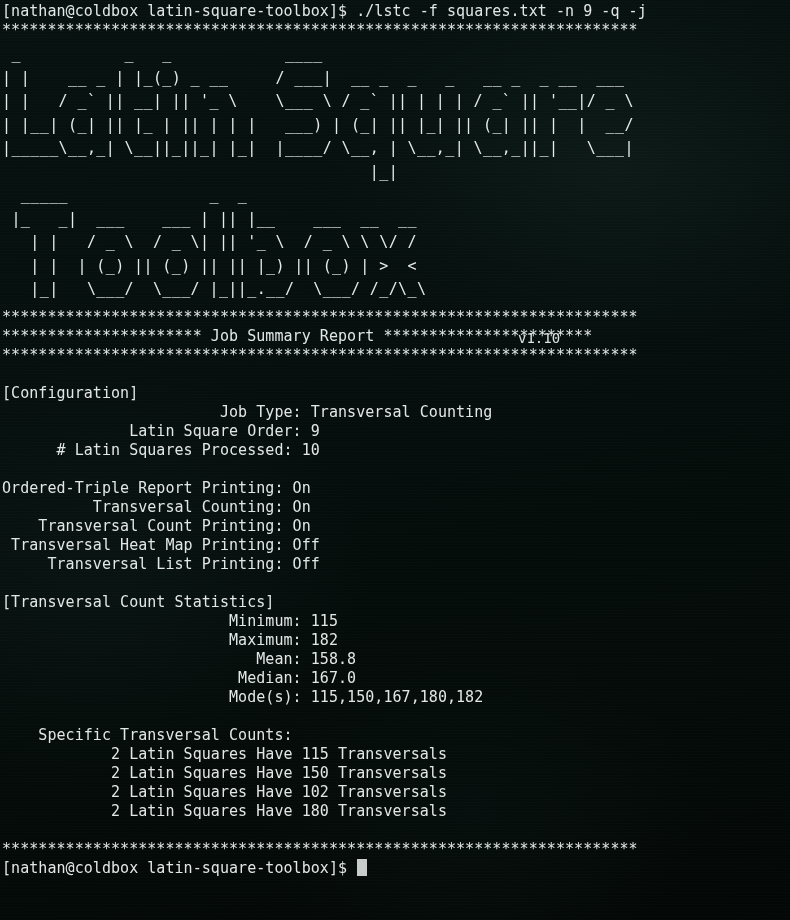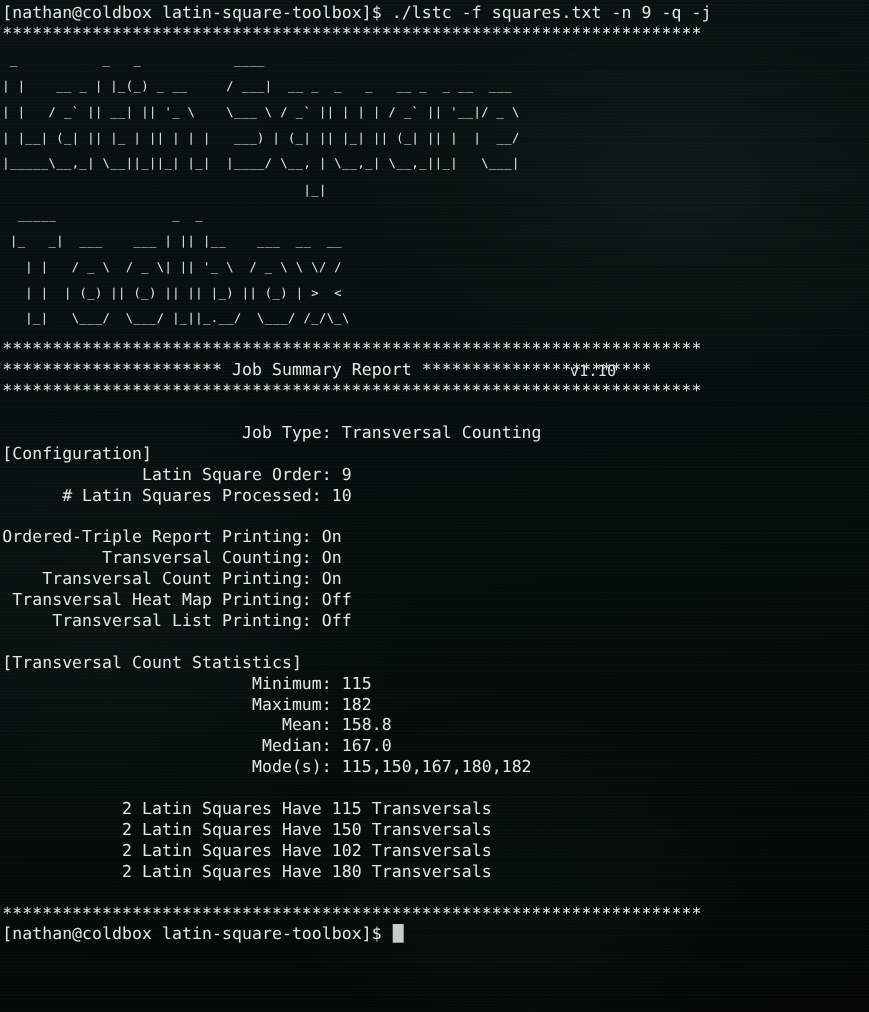--- a/index.html
+++ b/index.html
@@ -45,21 +45,21 @@
     font-family: "DejaVu Sans Mono", "Liberation Mono", monospace;
     font-size: 15px;
     line-height: 19px;
     letter-spacing: 0.05px;
     color: #e2e6e5;
     min-height: 19px;
   }
   .banner {
     white-space: pre;
     font-family: "DejaVu Sans Mono", "Liberation Mono", monospace;
-    font-size: 11px;
+    font-size: 15px;
     line-height: 23.5px;
     letter-spacing: 0.4px;
     color: #e6eae9;
     margin: 3px 0 0 0;
   }
   .banner-wrap {
     position: relative;
     height: 265px;
   }
   .version {
@@ -106,38 +106,39 @@
    |_|   \___/  \___/ |_||_.__/  \___/ /_/\_\                       </div>
       <div class="version">v1.10</div>
     </div>
 
     <div class="line">**********************************************************************</div>
     <div class="line">********************** Job Summary Report ***********************</div>
     <div class="line">**********************************************************************</div>
     <div class="blank"></div>
 
     <div id="report-body">
+        <div class="line">[Configuration]</div>
         <div class="line">                        Job Type: Transversal Counting</div>
-        <div class="line">[Configuration]</div>
         <div class="line">              Latin Square Order: 9</div>
         <div class="line">      # Latin Squares Processed: 10</div>
         <div class="blank"></div>
         <div class="line">Ordered-Triple Report Printing: On</div>
         <div class="line">          Transversal Counting: On</div>
         <div class="line">    Transversal Count Printing: On</div>
         <div class="line"> Transversal Heat Map Printing: Off</div>
         <div class="line">     Transversal List Printing: Off</div>
         <div class="blank"></div>
         <div class="line">[Transversal Count Statistics]</div>
         <div class="line">                         Minimum: 115</div>
         <div class="line">                         Maximum: 182</div>
         <div class="line">                            Mean: 158.8</div>
         <div class="line">                          Median: 167.0</div>
         <div class="line">                         Mode(s): 115,150,167,180,182</div>
         <div class="blank"></div>
+        <div class="line">    Specific Transversal Counts:</div>
         <div class="line">            2 Latin Squares Have 115 Transversals</div>
         <div class="line">            2 Latin Squares Have 150 Transversals</div>
         <div class="line">            2 Latin Squares Have 102 Transversals</div>
         <div class="line">            2 Latin Squares Have 180 Transversals</div>
         <div class="blank"></div>
       </div>
 
     <div class="line">**********************************************************************</div>
     <div class="line prompt-line"><span>[nathan@coldbox latin-square-toolbox]$</span><span class="cursor"></span></div>
 

